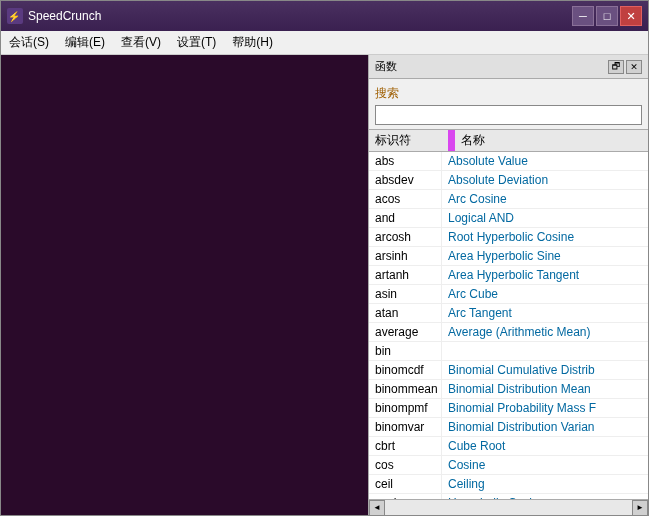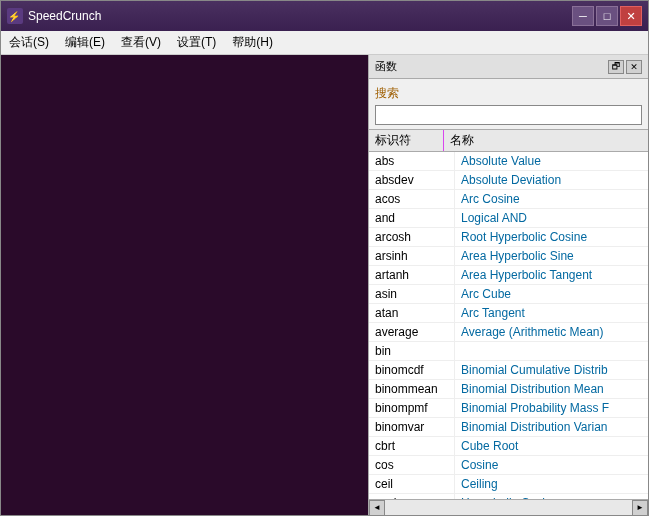--- a/index.html
+++ b/index.html
@@ -150,44 +150,44 @@
       outline: none;
     }
     .table-header {
       display: flex;
       background: #e8e8e8;
       border-bottom: 1px solid #aaa;
       border-top: 1px solid #aaa;
       flex-shrink: 0;
     }
     .col-id {
-      width: 75px;
+      width: 86px;
       padding: 2px 6px;
       font-size: 12px;
-      border-right: 1px solid #d946ef;
+      border-right: 7px solid #d946ef;
       flex-shrink: 0;
     }
     .col-name {
       flex: 1;
       padding: 2px 6px;
       font-size: 12px;
     }
     .table-body {
       flex: 1;
       overflow-y: scroll;
       overflow-x: hidden;
       background: #fff;
     }
     .table-row {
       display: flex;
       border-bottom: 1px solid #eee;
       cursor: pointer;
     }
     .cell-id {
-      width: 86px;
+      width: 73px;
       padding: 2px 6px;
       font-size: 12px;
       color: #000;
       border-right: 1px solid #eee;
       flex-shrink: 0;
       white-space: nowrap;
     }
     .cell-name {
       flex: 1;
       padding: 2px 6px;

